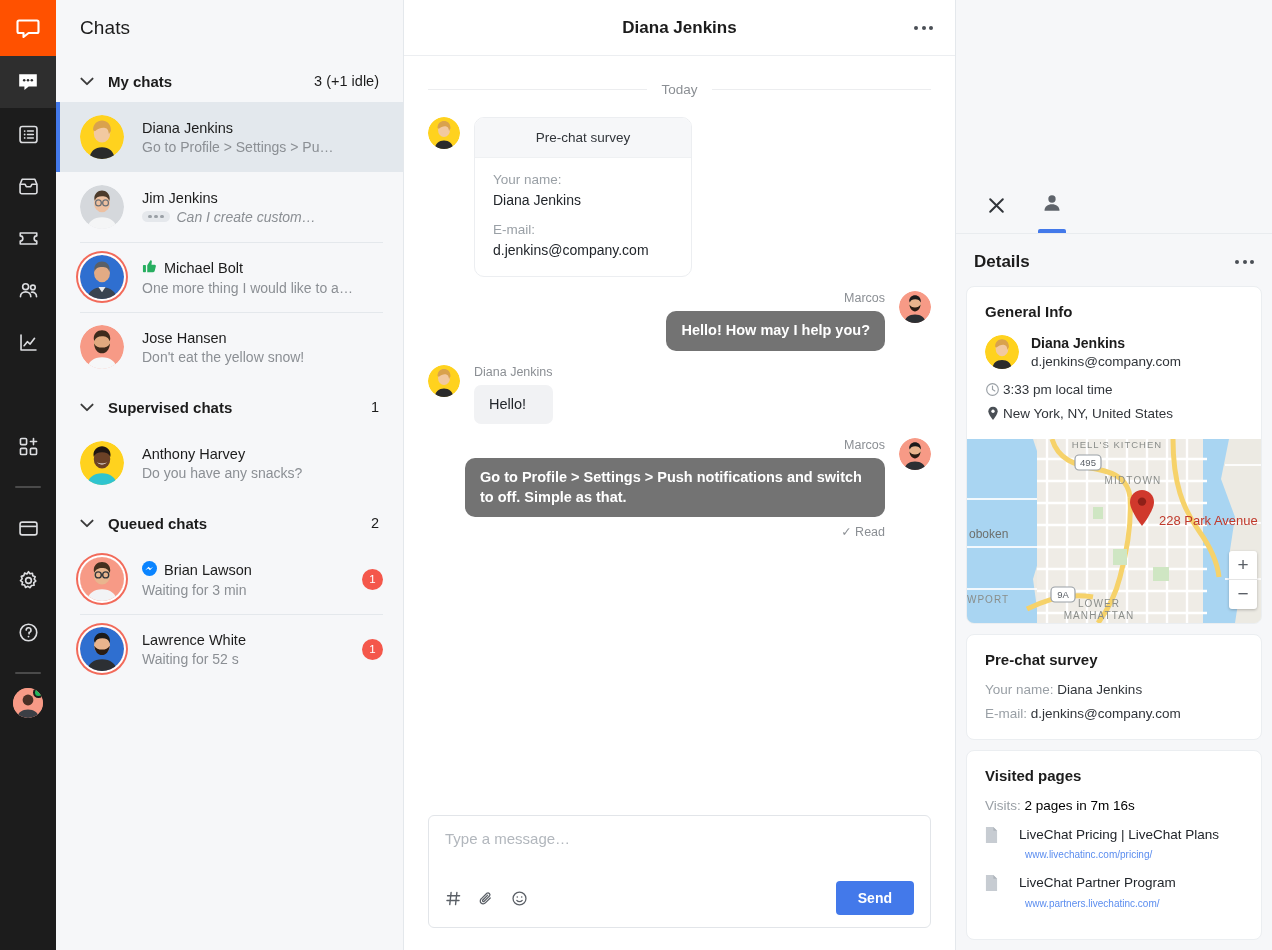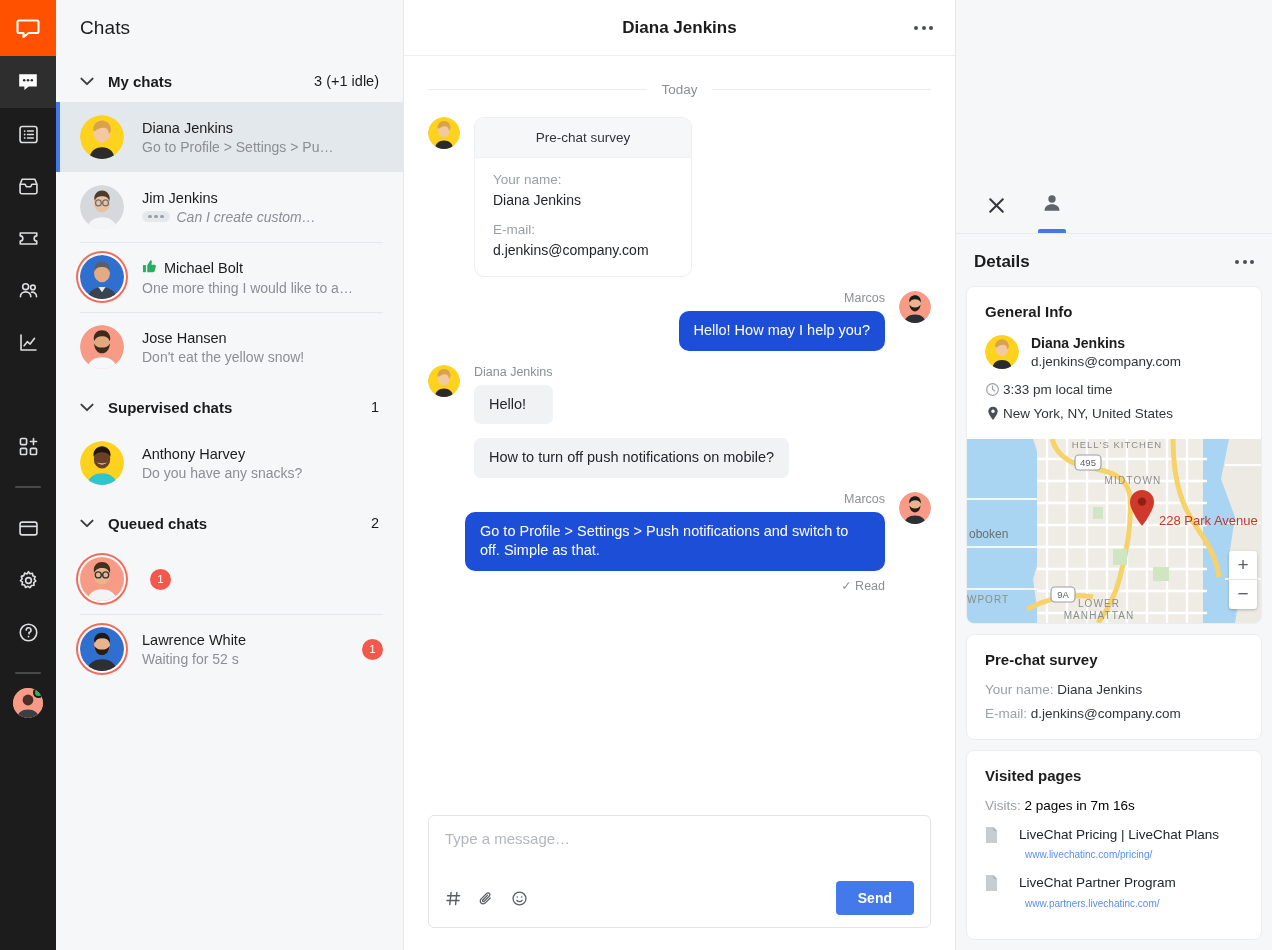--- a/index.html
+++ b/index.html
@@ -118,21 +118,21 @@
   .msg-av { width: 32px; height: 32px; border-radius: 50%; flex: 0 0 32px; overflow:hidden;}
   .msg-av.left { margin-right: 14px; }
   .msg-av.right { margin-left: 14px; }
   .msg-col { display: flex; flex-direction: column; min-width: 0; max-width: 420px;}
   .msg-col.right { align-items: flex-end; }
   .msg-author { font-size: 12.5px; color: #8b8f94; margin-bottom: 6px; }
   .bubble {
     border-radius: 10px; padding: 10px 15px; font-size: 14.5px; line-height: 1.35;
   }
   .bubble.in { background: #f1f2f4; color: #22262b; border-radius: 7px; }
-  .bubble.out { background: #1d4ed8; color: #fff; }
+  .bubble.out { background: #737373; color: #fff; font-weight: bold; }
   .read { font-size: 12.5px; color: #8b8f94; margin-top: 7px; }
 
   .survey-card {
     width: 218px; border: 1px solid #eceef1; border-radius: 10px; overflow: hidden;
     background: #fff;
   }
   .survey-head {
     background: #f6f7f9; text-align: center; padding: 12px 10px;
     font-size: 13.5px; color: #31353a; border-bottom:1px solid #eff1f3;
   }
@@ -486,20 +486,33 @@
               <circle cx="16" cy="16" r="16" fill="#f79a86"></circle>
               <path d="M5.5 32c0-5.4 4.6-8.6 10.5-8.6S26.5 26.6 26.5 32z" fill="#f2f3f5"></path>
               <ellipse cx="16" cy="13" rx="6" ry="7" fill="#e9b58e"></ellipse>
               <path d="M10 9.6c0-3.6 2.6-6 6-6s6 2.4 6 6c0 .8-.3 1.6-.6 2-.6-2.6-2.6-3.6-5.4-3.6-2.6 0-4.8 1.2-5.4 3.4-.4-.5-.6-1.1-.6-1.8z" fill="#45301f"></path>
               <g stroke="#34373c" stroke-width="1" fill="none">
                 <circle cx="13.3" cy="13" r="2.2"></circle>
                 <circle cx="18.7" cy="13" r="2.2"></circle>
                 <path d="M15.5 13h1"></path>
               </g>
             </svg></span>
+       <span class="chat-texts">
+         <span class="chat-name">
+              <span>
+        <svg width="15" height="15" viewBox="0 0 16 16">
+                  <circle cx="8" cy="8" r="8" fill="#0a84ff"></circle>
+                  <path d="M3.4 9.9 7 6.1l1.9 2 3-2-3.4 3.8-1.9-2z" fill="#fff"></path>
+                </svg></span>
+              <span>Brian Lawson</span>
+            </span>
+         <span class="chat-prev">
+              <span>Waiting for 3 min</span>
+            </span>
+       </span>
           <span class="badge">1</span>
         </div>
         <div class="chat-item">
           <span class="divider"></span>
           <span class="av ring"><svg width="44" height="44" viewBox="0 0 32 32">
               <circle cx="16" cy="16" r="16" fill="#2f6fd0"></circle>
               <path d="M5.5 32c0-5.4 4.6-8.6 10.5-8.6S26.5 26.6 26.5 32z" fill="#2c2f33"></path>
               <ellipse cx="16" cy="13" rx="5.8" ry="6.8" fill="#e8b48d"></ellipse>
               <path d="M10.4 13.6c.4 4.4 2.8 6.8 5.6 6.8s5.2-2.4 5.6-6.8c-1.2 2-3 2.8-5.6 2.8s-4.4-.8-5.6-2.8z" fill="#2a1d14"></path>
               <path d="M10.2 10c0-3.4 2.6-5.8 5.8-5.8S21.8 6.6 21.8 10c0 .6-.1 1.2-.3 1.6-.6-2.4-2.6-3.4-5.3-3.4s-4.7 1-5.3 3.2c-.2-.4-.7-.9-.7-1.4z" fill="#1b1b1b"></path>
@@ -574,28 +587,20 @@
           <div class="msg-row">
             <span class="msg-av left"><svg width="32" height="32" viewBox="0 0 32 32">
                 <circle cx="16" cy="16" r="16" fill="#ffd21e"></circle>
                 <path d="M7 32c0-5.5 4-8.5 9-8.5s9 3 9 8.5z" fill="#2b2b2b"></path>
                 <ellipse cx="16" cy="13" rx="6" ry="7" fill="#f2c9a0"></ellipse>
                 <path d="M9.5 11c0-4.4 3-7 6.5-7s6.5 2.6 6.5 7c0 1.4-1 1.2-1.4 3.2-.4-3.4-1.2-4.4-2.8-4.8-2.5-.6-5.5.6-7.4 2.4z" fill="#d9a24d"></path>
               </svg></span>
             <span class="msg-col ">
       <span class="msg-author">Diana Jenkins</span>
       <span class="bubble in">Hello!</span>
-
-    </span>
-          </div>
-          <div class="msg-row">
-            <span class="msg-av left" style="visibility:hidden"></span>
-            <span class="msg-col ">
-
-      <span class="bubble in">How to turn off push notifications on mobile?</span>
 
     </span>
           </div>
           <div class="msg-row out">
             <span class="msg-col right">
       <span class="msg-author">Marcos</span>
       <span class="bubble out">Go to Profile &gt; Settings &gt; Push notifications and switch to off. Simple as that.</span>
       <span class="read">✓ Read</span>
     </span>
             <span class="msg-av right"><svg width="32" height="32" viewBox="0 0 32 32">

